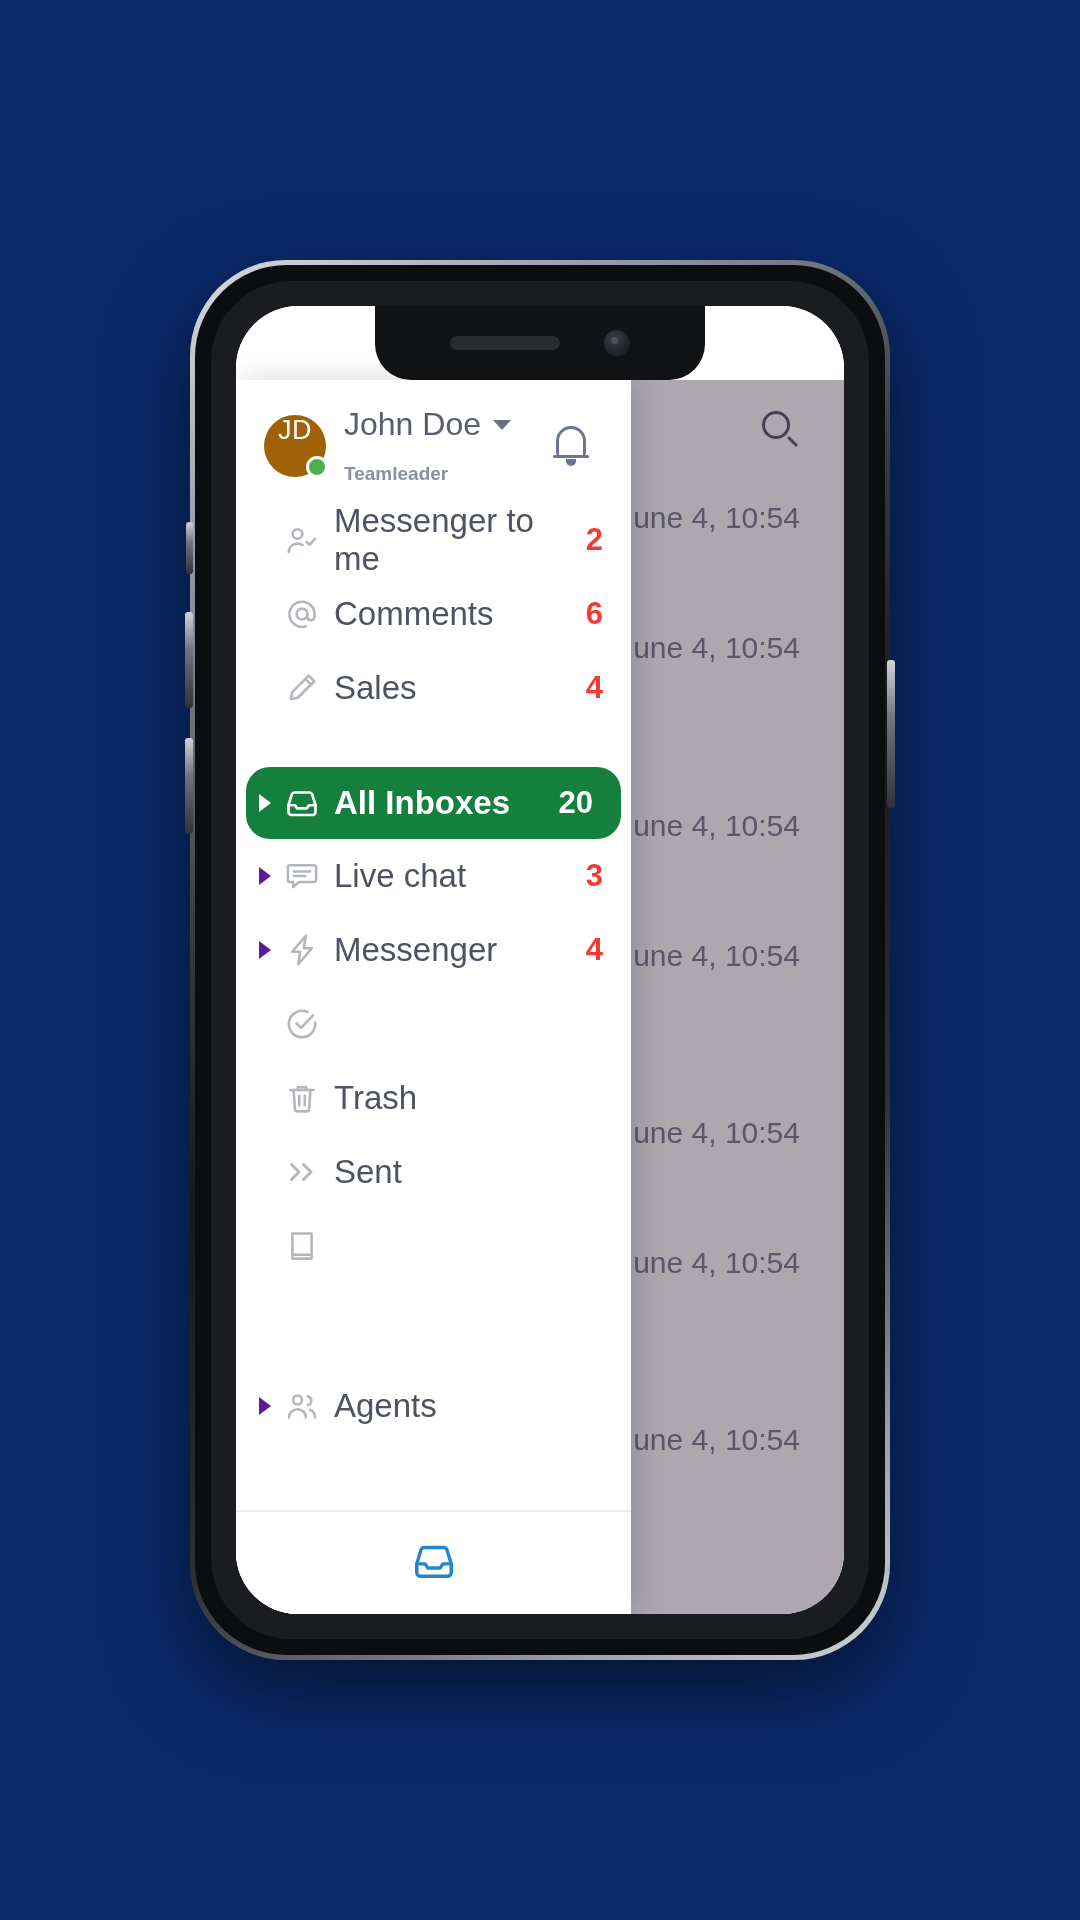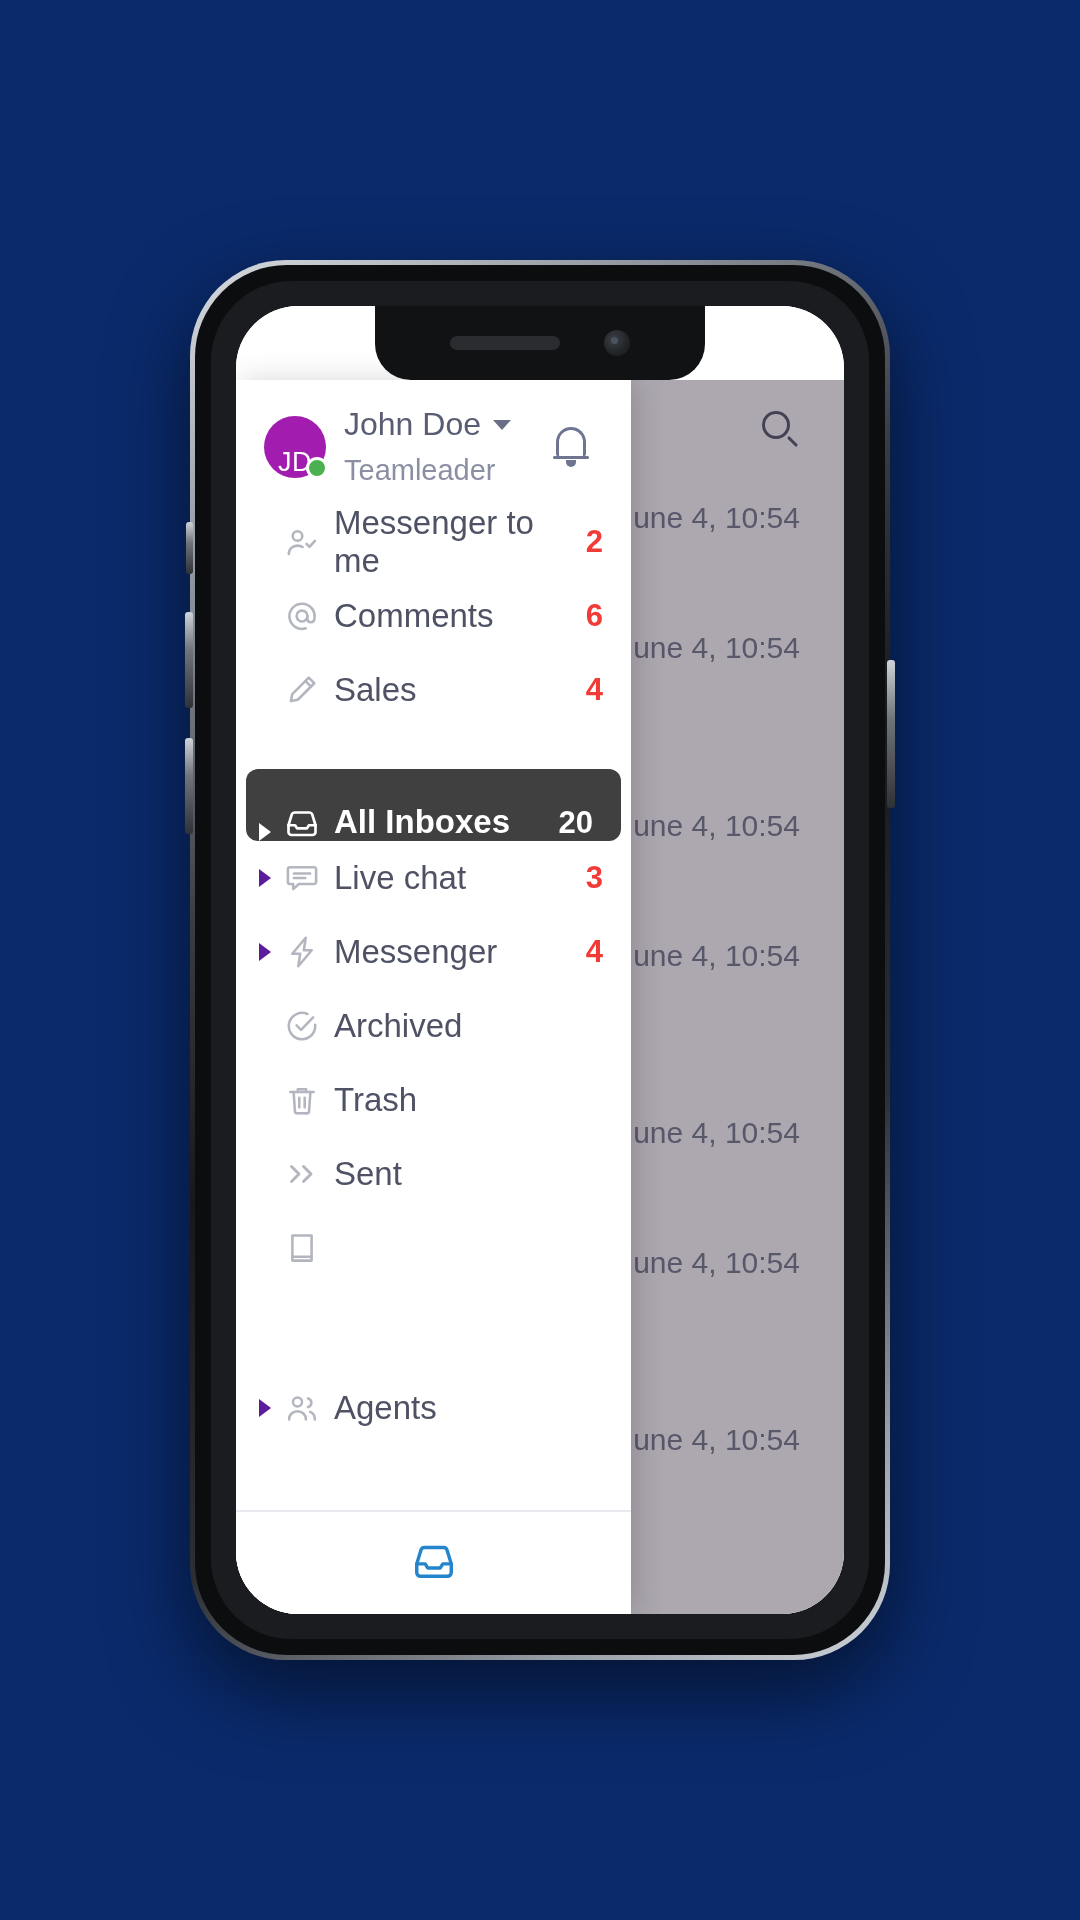--- a/index.html
+++ b/index.html
@@ -120,34 +120,34 @@
     position:absolute; top:74px; left:0; width:395px; bottom:0;
     background:#ffffff; z-index:12;
     display:flex; flex-direction:column;
     box-shadow:6px 0 28px rgba(0,0,0,.16);
   }
   .drawer-scroll { flex:1; overflow:hidden; }
 
   
   .profile { display:flex; align-items:center; padding:26px 0 18px 28px; }
   .avatar {
-    width:62px; height:62px; border-radius:50%; background:#a21caf;
-    color:#fff; font-size:27px; display:flex; align-items:flex-end; justify-content:center;
+    width:62px; height:62px; border-radius:50%; background:#a16207;
+    color:#fff; font-size:27px; display:flex; align-items:flex-start; justify-content:center;
     position:relative; flex:none; letter-spacing:.5px;
   }
   .avatar .dot {
     position:absolute; right:-2px; bottom:-1px; width:22px; height:22px;
     background:#4caf50; border-radius:50%; border:3px solid #fff;
   }
   .profile-txt { margin-left:18px; }
   .pname-row { display:flex; align-items:center; gap:12px; }
   .pname { font-size:32px; color:#585d73; }
   .chev { width:0;height:0;border-left:9px solid transparent;border-right:9px solid transparent;
           border-top:10px solid #6a6f85; }
-  .prole { font-size:29px; color:#8a8fa3; margin-top:11px; }
+  .prole { font-size:19px; color:#8a8fa3; margin-top:20px;font-weight:bold; }
   .bell { margin-left:auto; margin-right:38px; width:44px; height:48px; position:relative; flex:none; }
   .bell span {
     position:absolute; left:7px; top:4px; width:30px; height:30px;
     border:3px solid #6f7490; border-radius:16px 16px 4px 4px; border-bottom:none;
   }
   .bell em { position:absolute; left:4px; top:33px; width:36px; height:3px; background:#6f7490; border-radius:2px; }
   .bell i  { position:absolute; left:17px; top:37px; width:10px; height:7px; background:#6f7490;
              border-radius:0 0 6px 6px; }
 
   
@@ -166,23 +166,22 @@
     border-top:9px solid transparent; border-bottom:9px solid transparent;
     border-left:12px solid #5b1b9c;
   }
   .tri.white.on:after { border-left-color:#fff; }
   .nav-ic { width:52px; flex:none; display:flex; align-items:center; justify-content:center; }
   .nav-ic svg { width:36px; height:36px; }
   .nav-lbl { font-size:33px; color:#4e5264; flex:1; margin-left:6px; }
   .nav-badge { font-size:31px; font-weight:bold; color:#f23b37; margin-right:6px; }
 
   .nav-row.active {
-    background:#404040; border-radius:12px; margin:0 10px; padding-left:12px;
+    background:#15803d; border-radius:24px; margin:0 10px; padding-left:12px;
     height:72px;
-    align-items:flex-end;
   }
   .nav-row.active .nav-lbl { color:#fff; font-weight:bold; }
   .nav-row.active .nav-badge { color:#fff; }
   .nav-row.active .nav-ic svg { stroke:#fff; }
 
   .gap-lg { height:42px; }
   .gap-xl { height:86px; }
 
   
   .tabbar {
@@ -372,21 +371,20 @@
               </div>
 
               <div class="nav-row">
                 <span class="tri"></span>
                 <span class="nav-ic">
                   <svg viewBox="0 0 24 24" fill="none" stroke="#b3b6bf" stroke-width="1.7" stroke-linecap="round" stroke-linejoin="round">
                     <path d="M20.8 11.2V12a8.8 8.8 0 1 1-5.2-8"></path>
                       <path d="M8.4 11.6l3 3 8-8.4"></path>
                   </svg>
                 </span>
-                <span class="nav-lbl">Archived</span>
 
               </div>
 
               <div class="nav-row">
                 <span class="tri"></span>
                 <span class="nav-ic">
                   <svg viewBox="0 0 24 24" fill="none" stroke="#b3b6bf" stroke-width="1.7" stroke-linecap="round" stroke-linejoin="round">
                     <path d="M4.2 6.6h15.6"></path>
                       <path d="M9.2 6.6V4.8h5.6v1.8"></path>
                     <path d="M6.4 6.6l.9 13a1.4 1.4 0 0 0 1.4 1.3h6.6a1.4 1.4 0 0 0 1.4-1.3l.9-13"></path>

